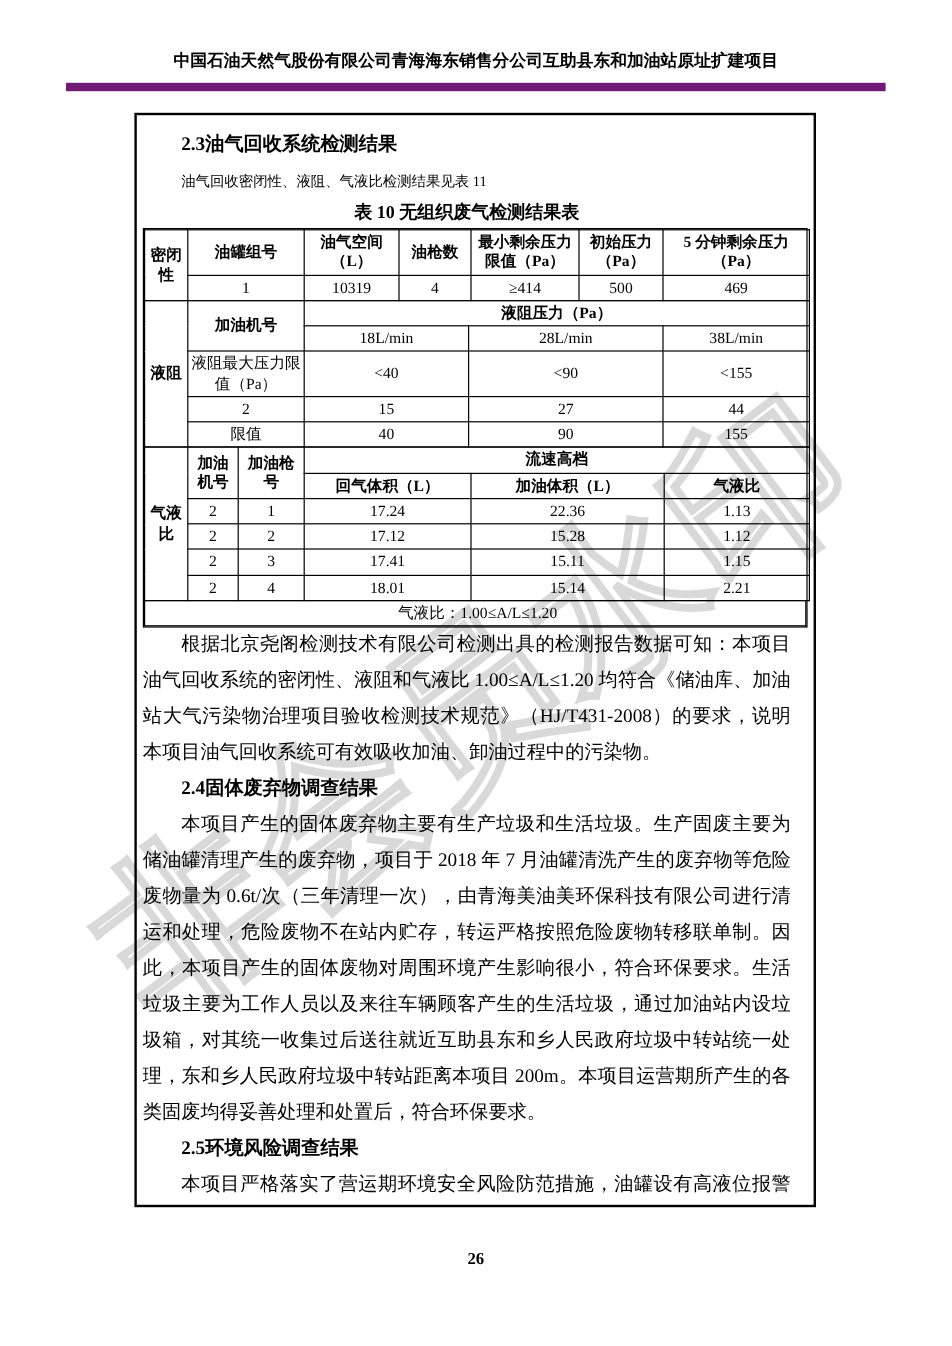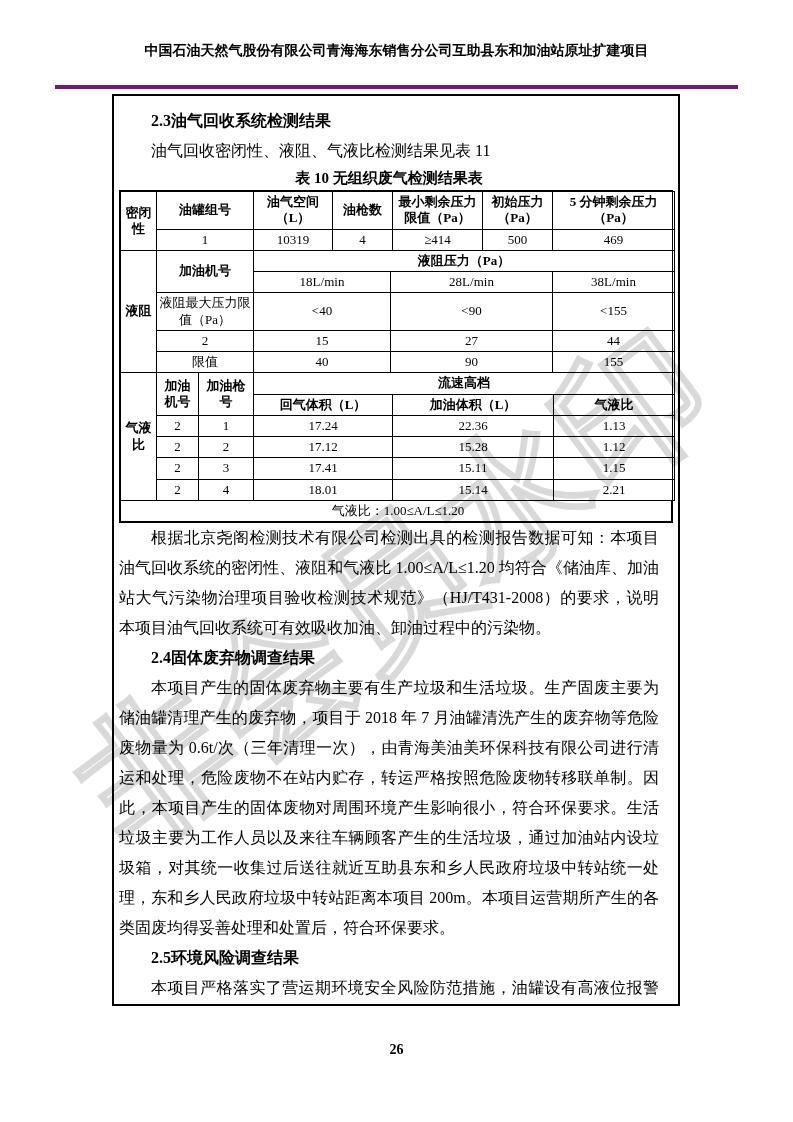--- a/index.html
+++ b/index.html
@@ -26,22 +26,22 @@
   }
   
   .page-header {
     position: absolute;
     top: 42px;
     left: 55px;
     right: 55px;
     text-align: center;
     font-size: 14px;
     font-weight: bold;
-    padding-bottom: 25px;
-    border-bottom: 4px solid #701a75;
+    padding-bottom: 9px;
+    border-bottom: 7px solid #701a75;
     z-index: 1;
   }
   
   .content-box {
     position: absolute;
     left: 112px;
     top: 94px;
     width: 568px;
     height: 912px;
     border: 2px solid #000;
@@ -49,21 +49,21 @@
     z-index: 1;
     overflow: hidden;
   }
   .h-section {
     font-size: 16px;
     font-weight: bold;
     line-height: 30px;
     text-indent: 32px;
   }
   .intro-line {
-    font-size: 16px;
+    font-size: 12px;
     line-height: 30px;
     text-indent: 32px;
   }
   .table-caption {
     text-align: center;
     font-size: 15px;
     font-weight: bold;
     line-height: 24px;
   }
   .para {

